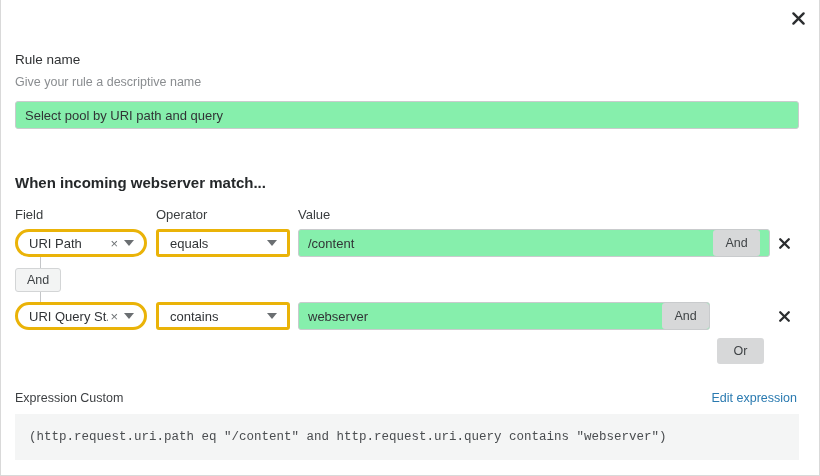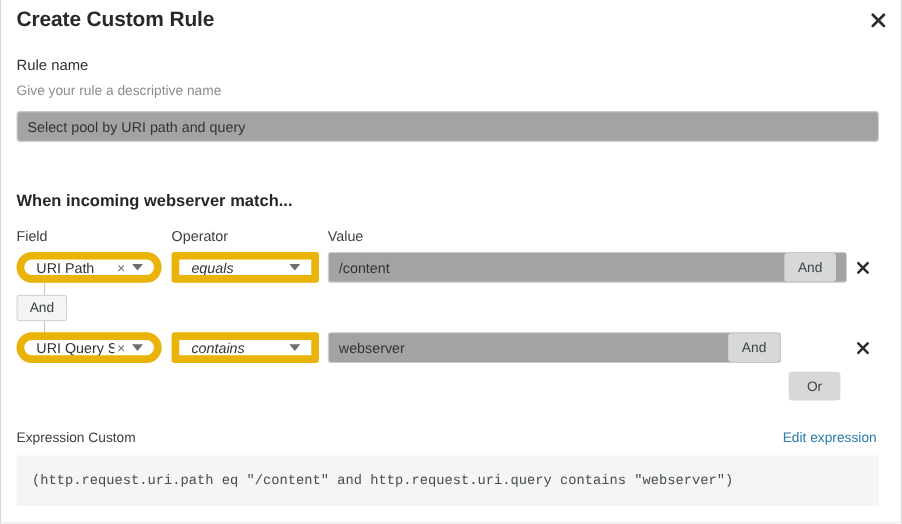--- a/index.html
+++ b/index.html
@@ -49,21 +49,21 @@
   .field-sublabel {
     position: absolute;
     font-size: 12.5px;
     color: #8a8d90;
   }
   .text-input {
     position: absolute;
     height: 28px;
     border: 1px solid #c9cbcd;
     border-radius: 3px;
-    background: #a3a3a3;
+    background: #86efac;
     font-family: "Liberation Sans", sans-serif;
     font-size: 13px;
     color: #313436;
     padding: 0 9px;
     outline: none;
   }
   .text-input::placeholder { color: #9aa0a4; }
 
   
   .section-heading {
@@ -78,30 +78,30 @@
   .col-head {
     position: absolute;
     font-size: 13px;
     color: #3a3d3f;
   }
 
   
   .select-box {
     position: absolute;
     height: 28px;
-    border: 7px solid #eab308;
+    border: 3px solid #eab308;
     border-radius: 14px;
     background: #fff;
     display: flex;
     align-items: center;
     padding: 0 8px 0 11px;
     cursor: pointer;
     overflow: hidden;
   }
-  .select-box.square { border-radius: 3px; font-style: italic; }
+  .select-box.square { border-radius: 3px; }
   .select-value {
     flex: 1 1 auto;
     font-size: 13px;
     color: #303336;
     white-space: nowrap;
     overflow: hidden;
     text-overflow: clip;
   }
   .select-clear {
     flex: 0 0 auto;
@@ -191,21 +191,20 @@
     font-size: 12.5px;
     color: #4a4d50;
     white-space: pre;
   }
 </style>
 </head>
 <body>
 
 <div id="modal">
 
-  <div class="modal-title">Create Custom Rule</div>
 
   <button class="close-btn">
     <svg width="15" height="15" viewBox="0 0 15 15">
       <path d="M2.4 2.4 L12.6 12.6 M12.6 2.4 L2.4 12.6" stroke="#2b2d2f" stroke-width="2.4" stroke-linecap="round"></path>
     </svg>
   </button>
 
   <div class="field-label" style="left:14px; top:52px;">Rule name</div>
   <div class="field-sublabel" style="left:14px; top:75px;">Give your rule a descriptive name</div>
   <input class="text-input" style="left: 14px; top: 101px; width: 784px;" value="Select pool by URI path and query">

